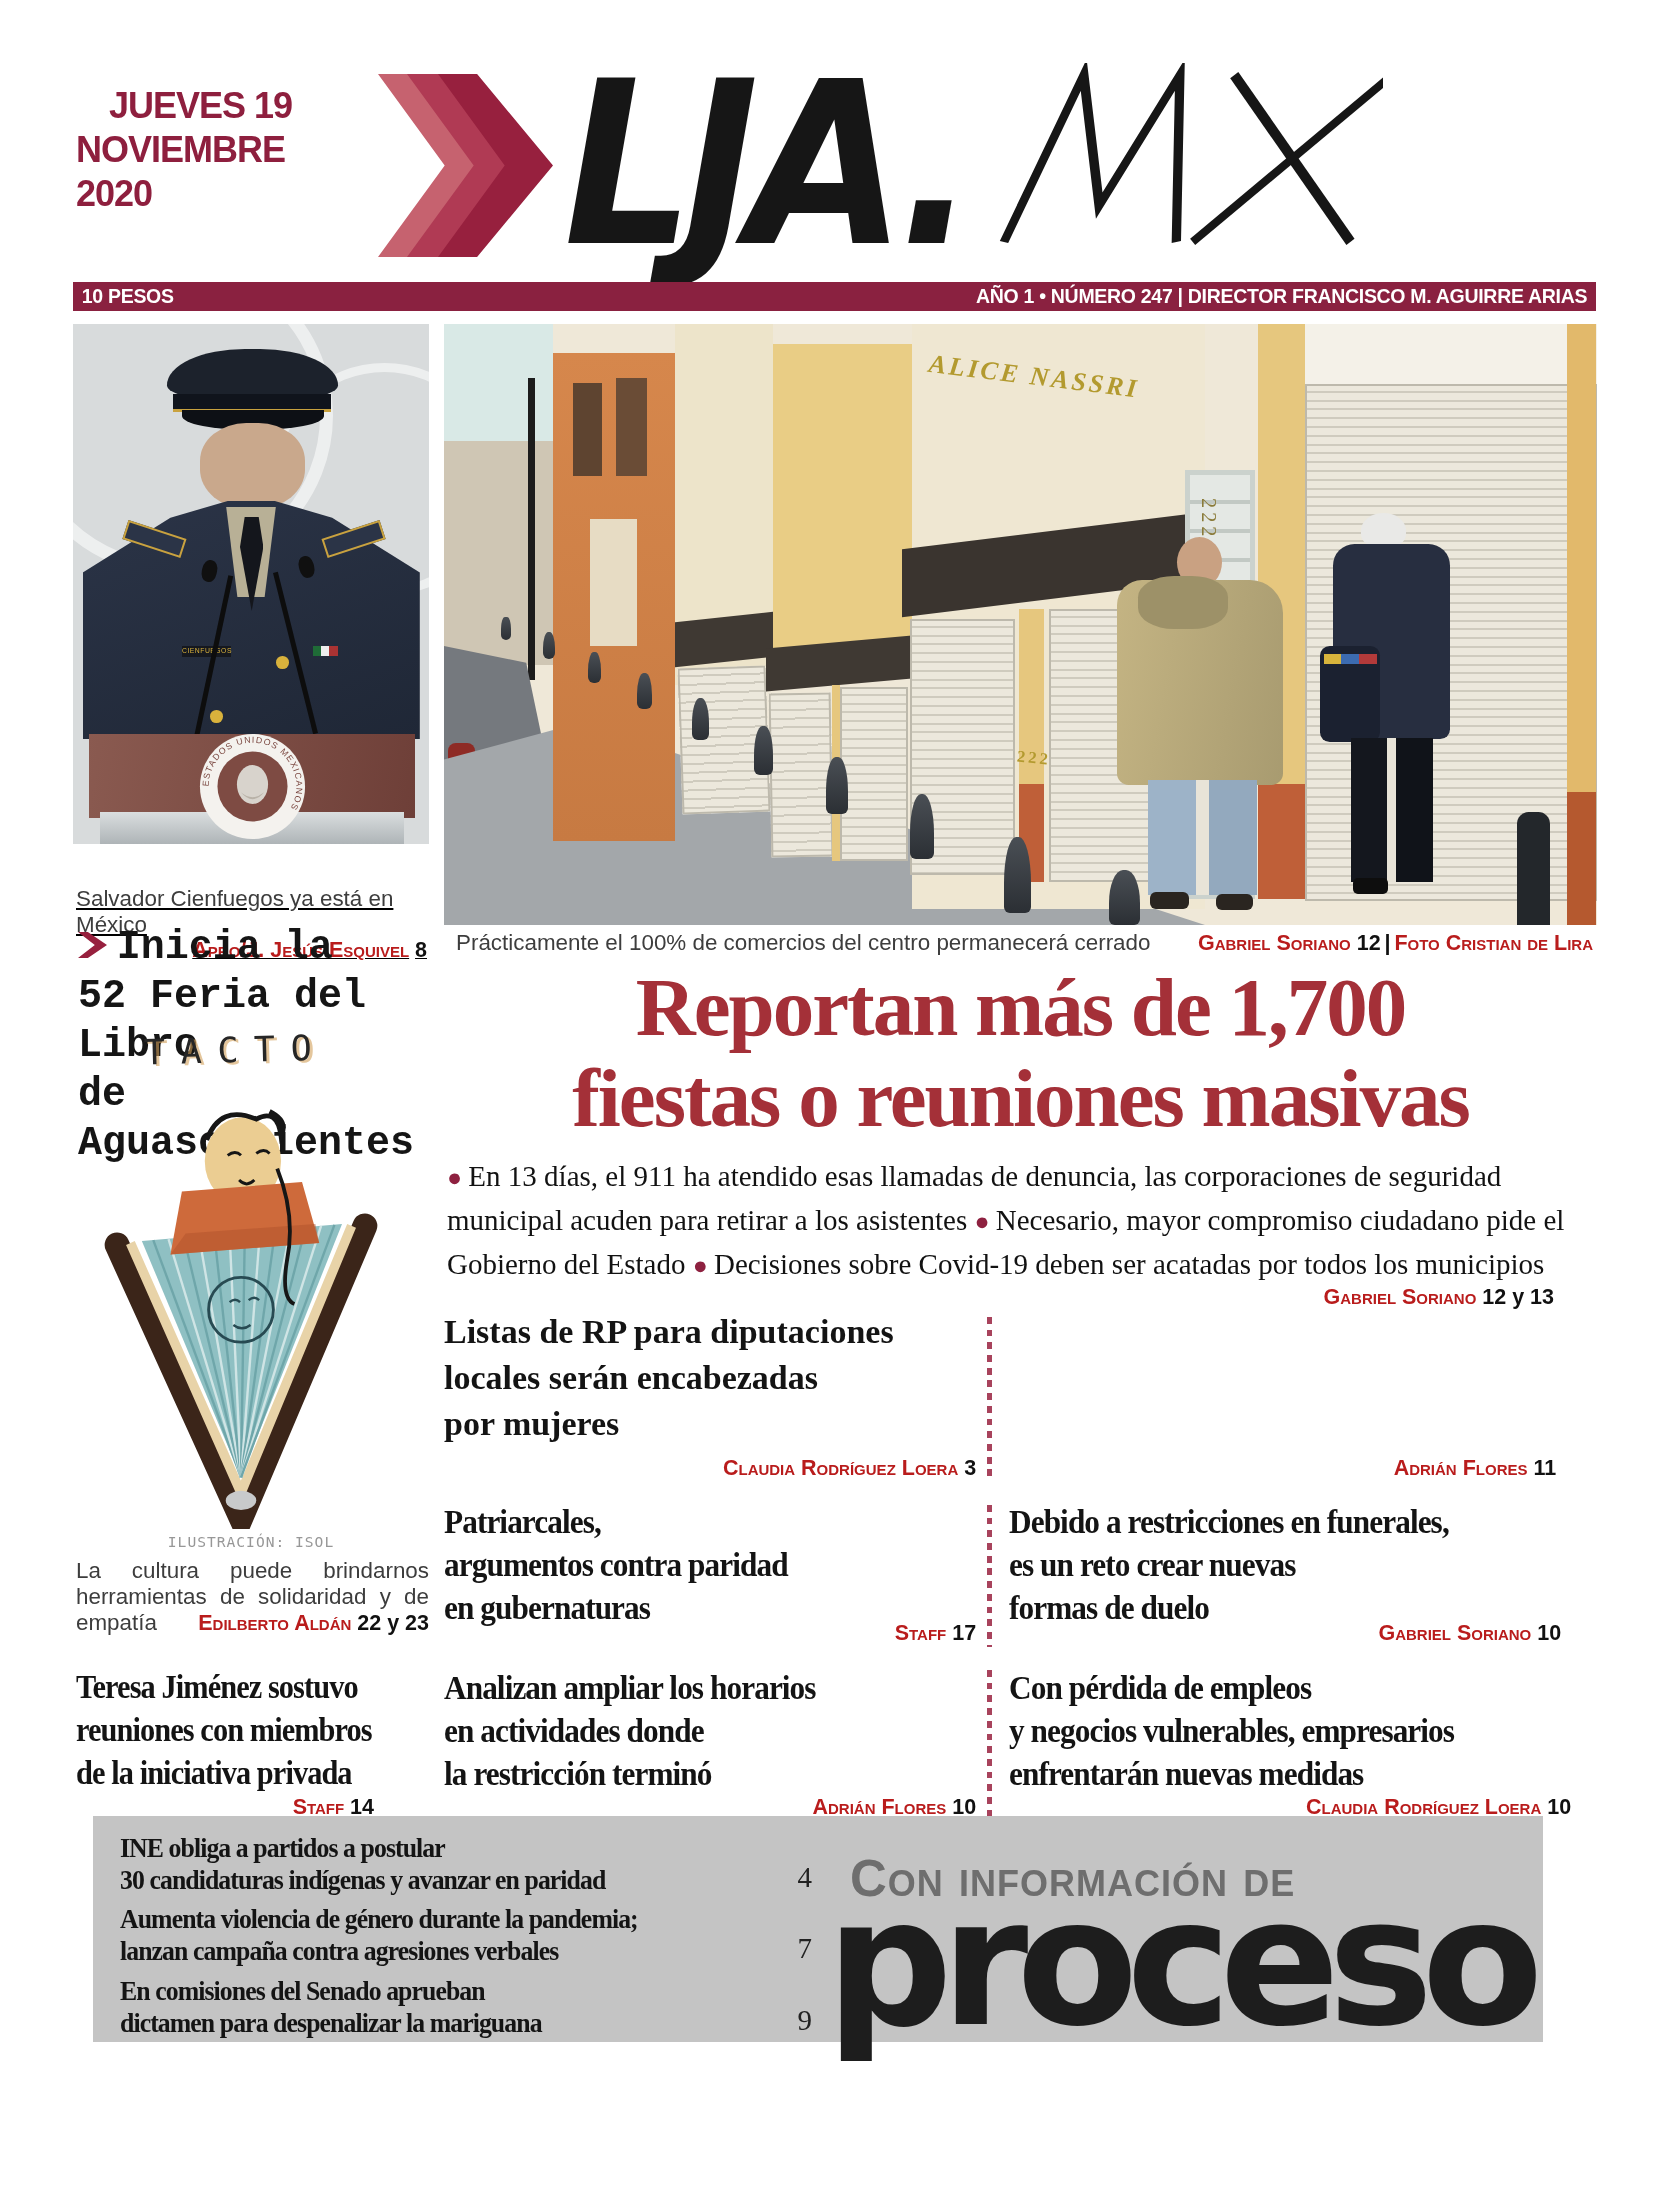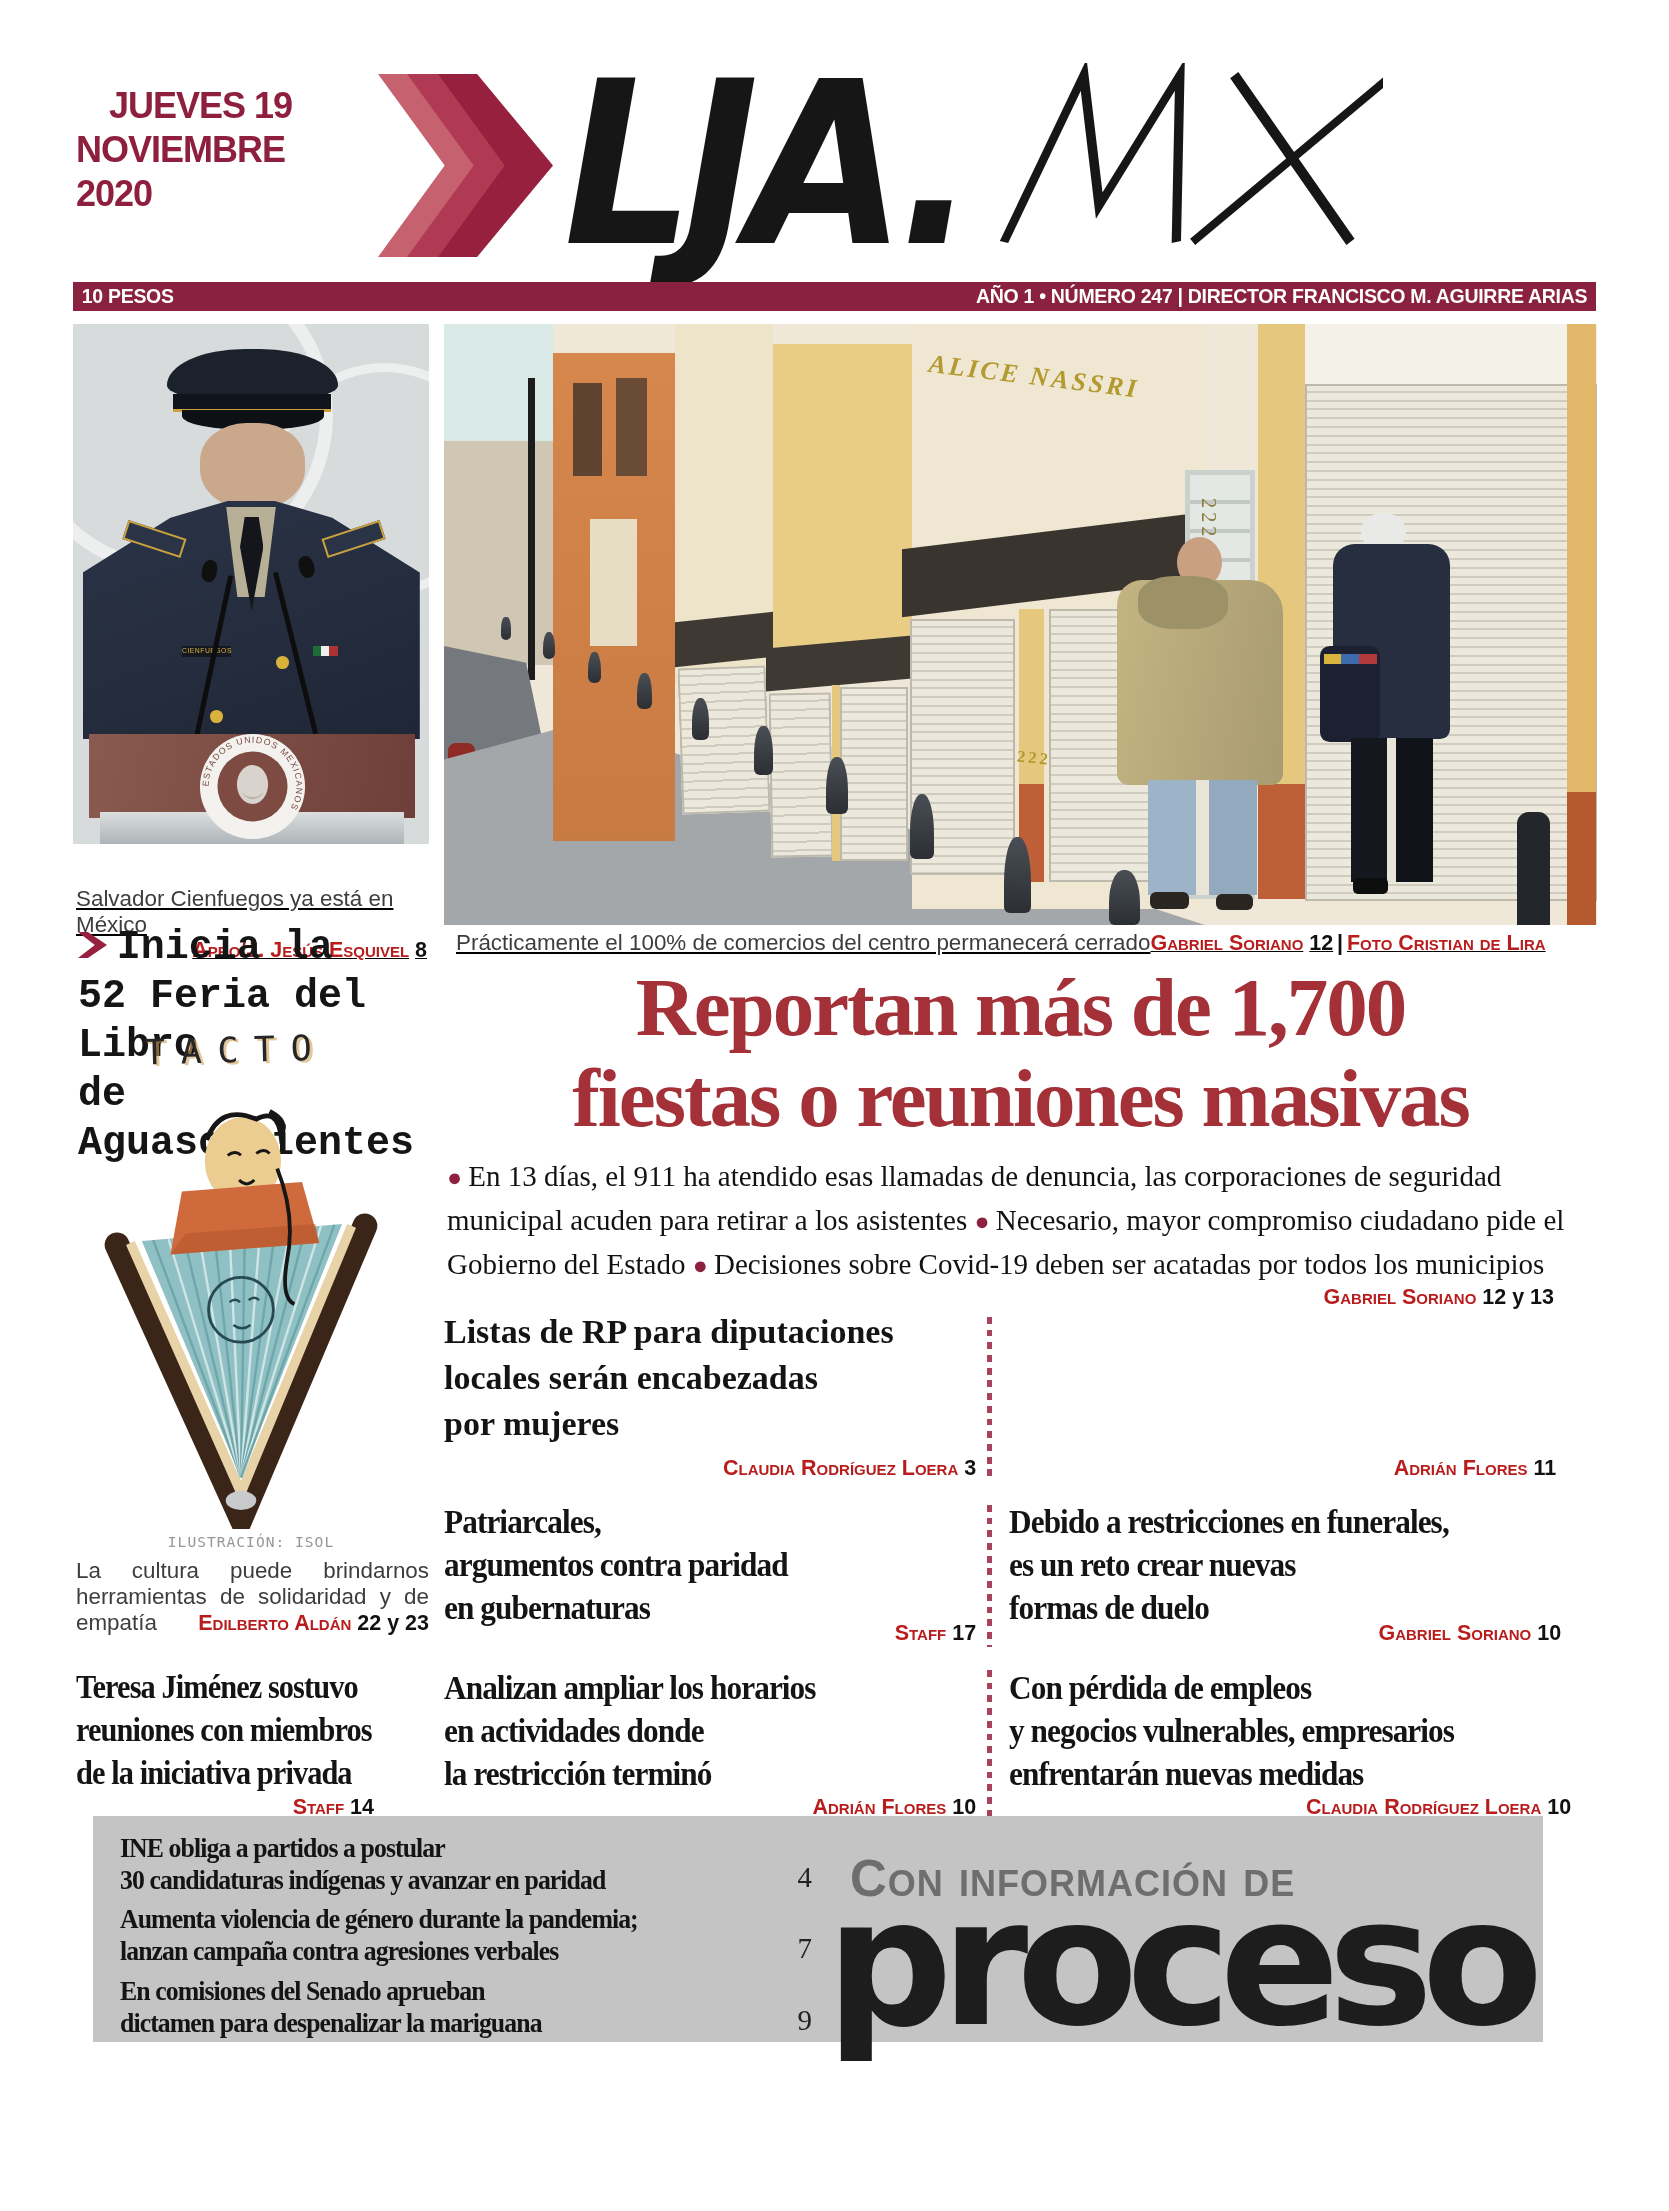--- a/index.html
+++ b/index.html
@@ -257,21 +257,21 @@
     <div class="bollard" style="left:193px;top:349px;width:14.6px;height:36px;"></div>
     <div class="bollard" style="left:248px;top:374px;width:16.6px;height:42px;"></div>
     <div class="bollard" style="left:310px;top:402px;width:18.5px;height:49px;"></div>
     <div class="bollard" style="left:382px;top:433px;width:21.5px;height:57px;"></div>
     <div class="bollard" style="left:466px;top:470px;width:24.4px;height:65px;"></div>
     <div class="bollard" style="left:560px;top:513px;width:27px;height:76px;"></div>
     <div class="bollard" style="left:665px;top:546px;width:31px;height:55px;"></div>
     <div class="abs" style="left:1073px;top:488px;width:33px;height:113px;background:#23272B;border-radius:11.7px 11.7px 0 0;"></div>
   </div>
 
-  <div class="abs" style="left:456px;top:930px;width:1137px;display:flex;justify-content:flex-start;align-items:baseline;text-decoration:underline;">
+  <div class="abs" style="left:456px;top:930px;width:1137px;display:flex;justify-content:space-between;align-items:baseline;">
     <span class="cap">Prácticamente el 100% de comercios del centro permanecerá cerrado</span>
     <span class="byl">
       <span class="by">Gabriel Soriano</span><span class="pg">12</span><span class="sep">|</span><span class="by">Foto Cristian de Lira</span>
     </span>
   </div>
 
   <div class="abs feria">
     <div><span class="mini-chev"></span><span>Inicia la</span></div>
     <div>52 Feria del Libro</div>
     <div>de Aguascalientes</div>

